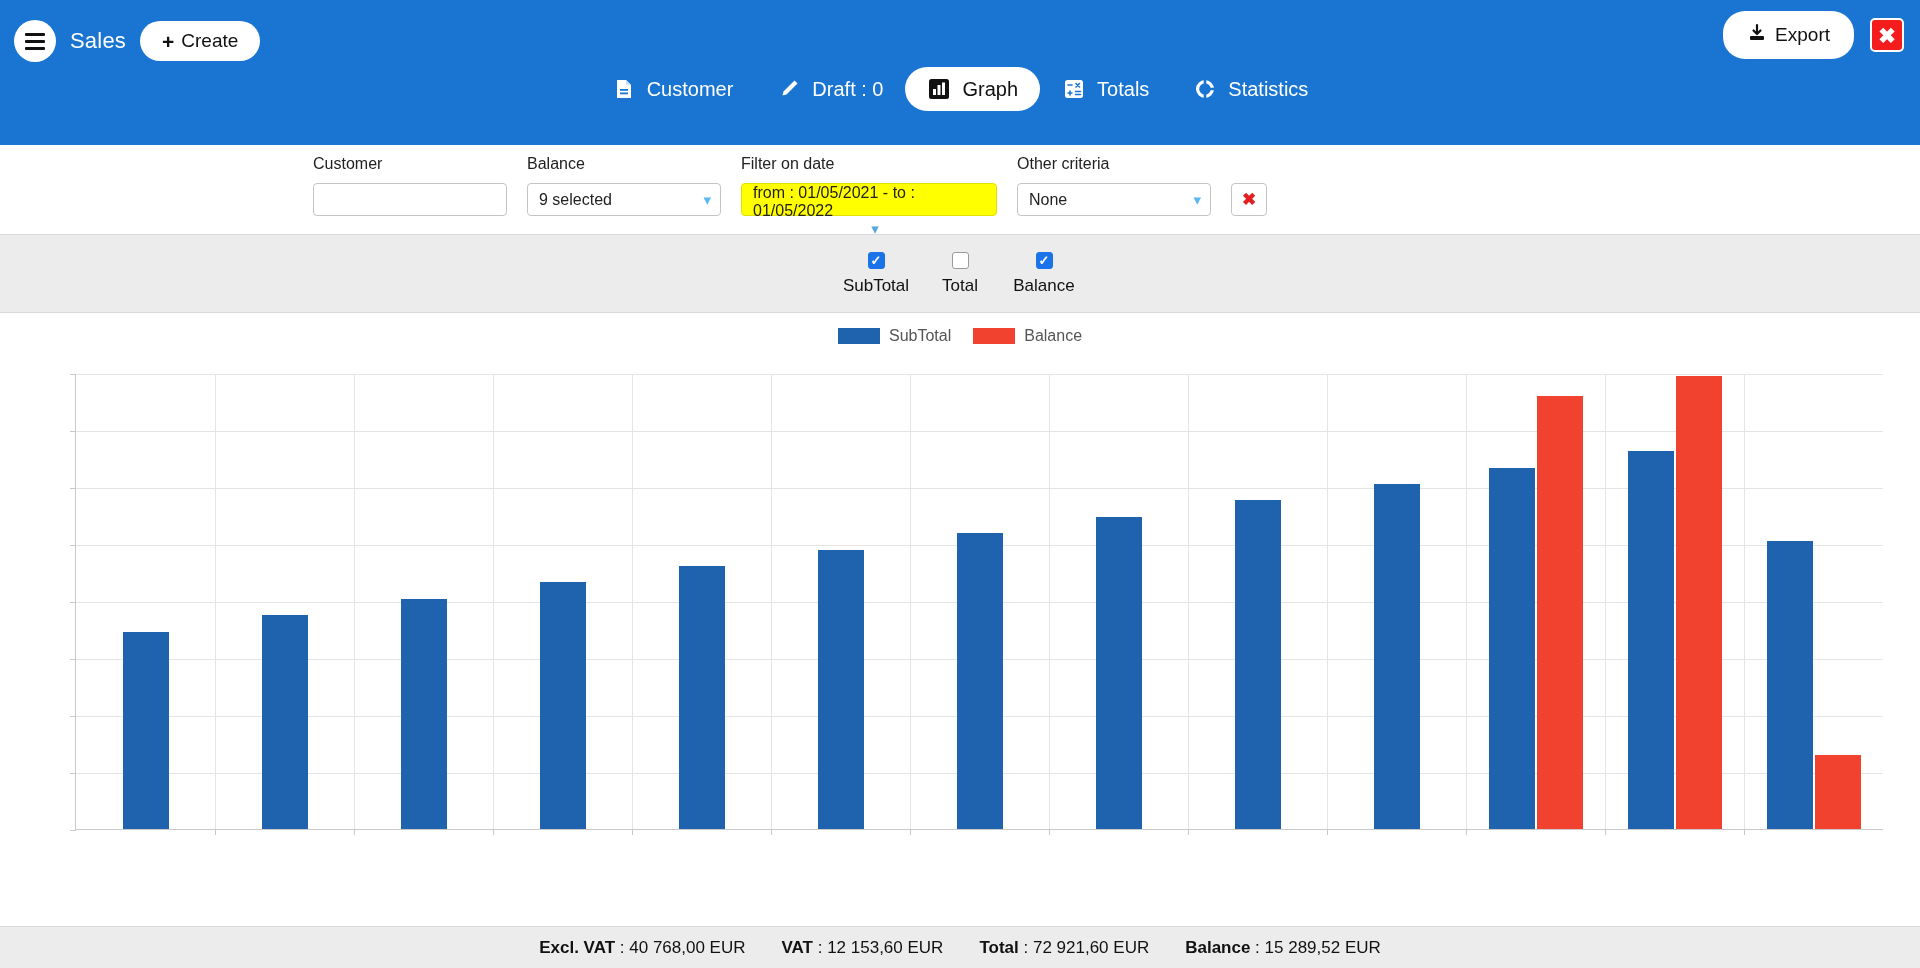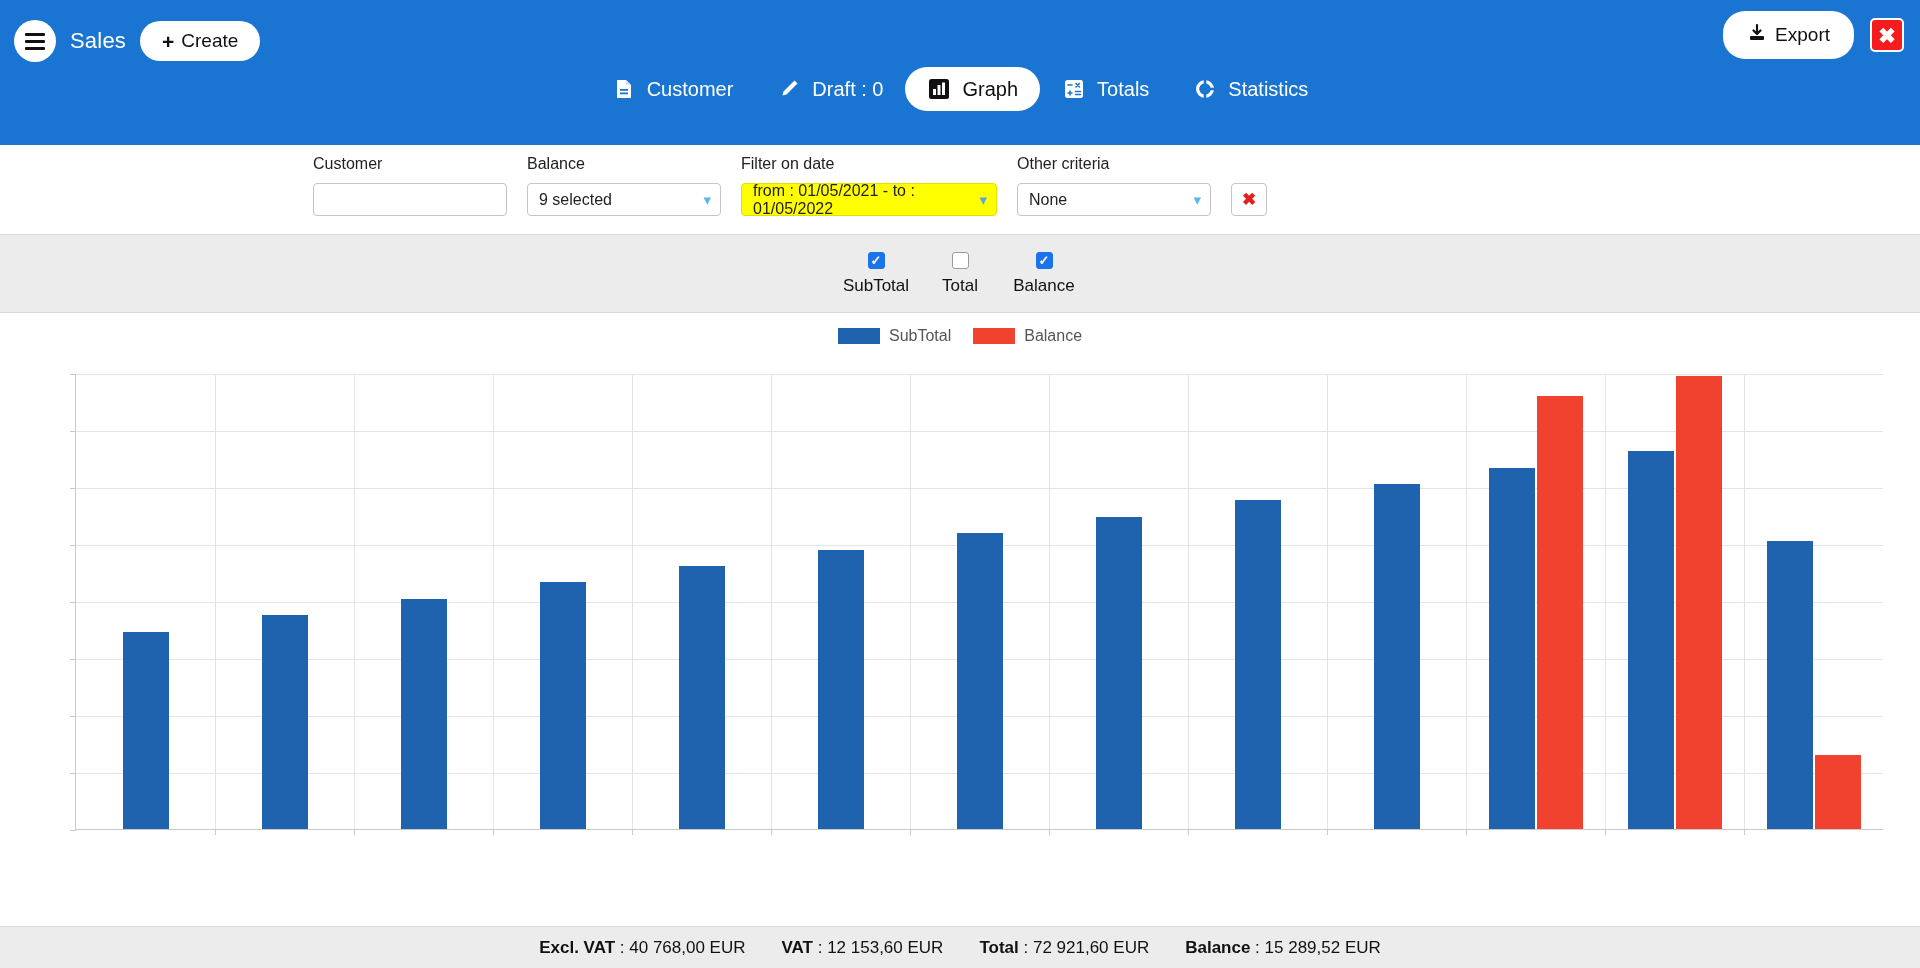--- a/index.html
+++ b/index.html
@@ -90,21 +90,21 @@
     height: 33px; border: 1px solid #c4c4c4; border-radius: 4px;
     background: #fff; font-size: 16px; padding: 0 10px;
     font-family: inherit; color: #222; outline: none;
   }
   .fselect {
     height: 33px; border: 1px solid #c4c4c4; border-radius: 4px;
     background: #fff; font-size: 16px;
     display: flex; align-items: center; justify-content: space-between;
     padding: 0 9px 0 11px; cursor: pointer; color: #222;
   }
-  .fselect.highlight { background: #ffff00; border-color: #e0e000; }
+  .fselect.highlight { background: #ffff00; border-color: #e0e000; flex-direction: column; }
   .caret { color: #5bb8f0; font-size: 15px; margin-left: 10px; }
   .fselect.highlight .caret { color: #59a9d8; }
   .clear-x {
     width: 36px; height: 33px; border: 1px solid #c4c4c4; border-radius: 4px;
     background: #fff; color: #e41f1f; font-size: 17px; font-weight: bold;
     display: flex; align-items: center; justify-content: center; cursor: pointer;
     margin-top: 28px;
   }
 
   

